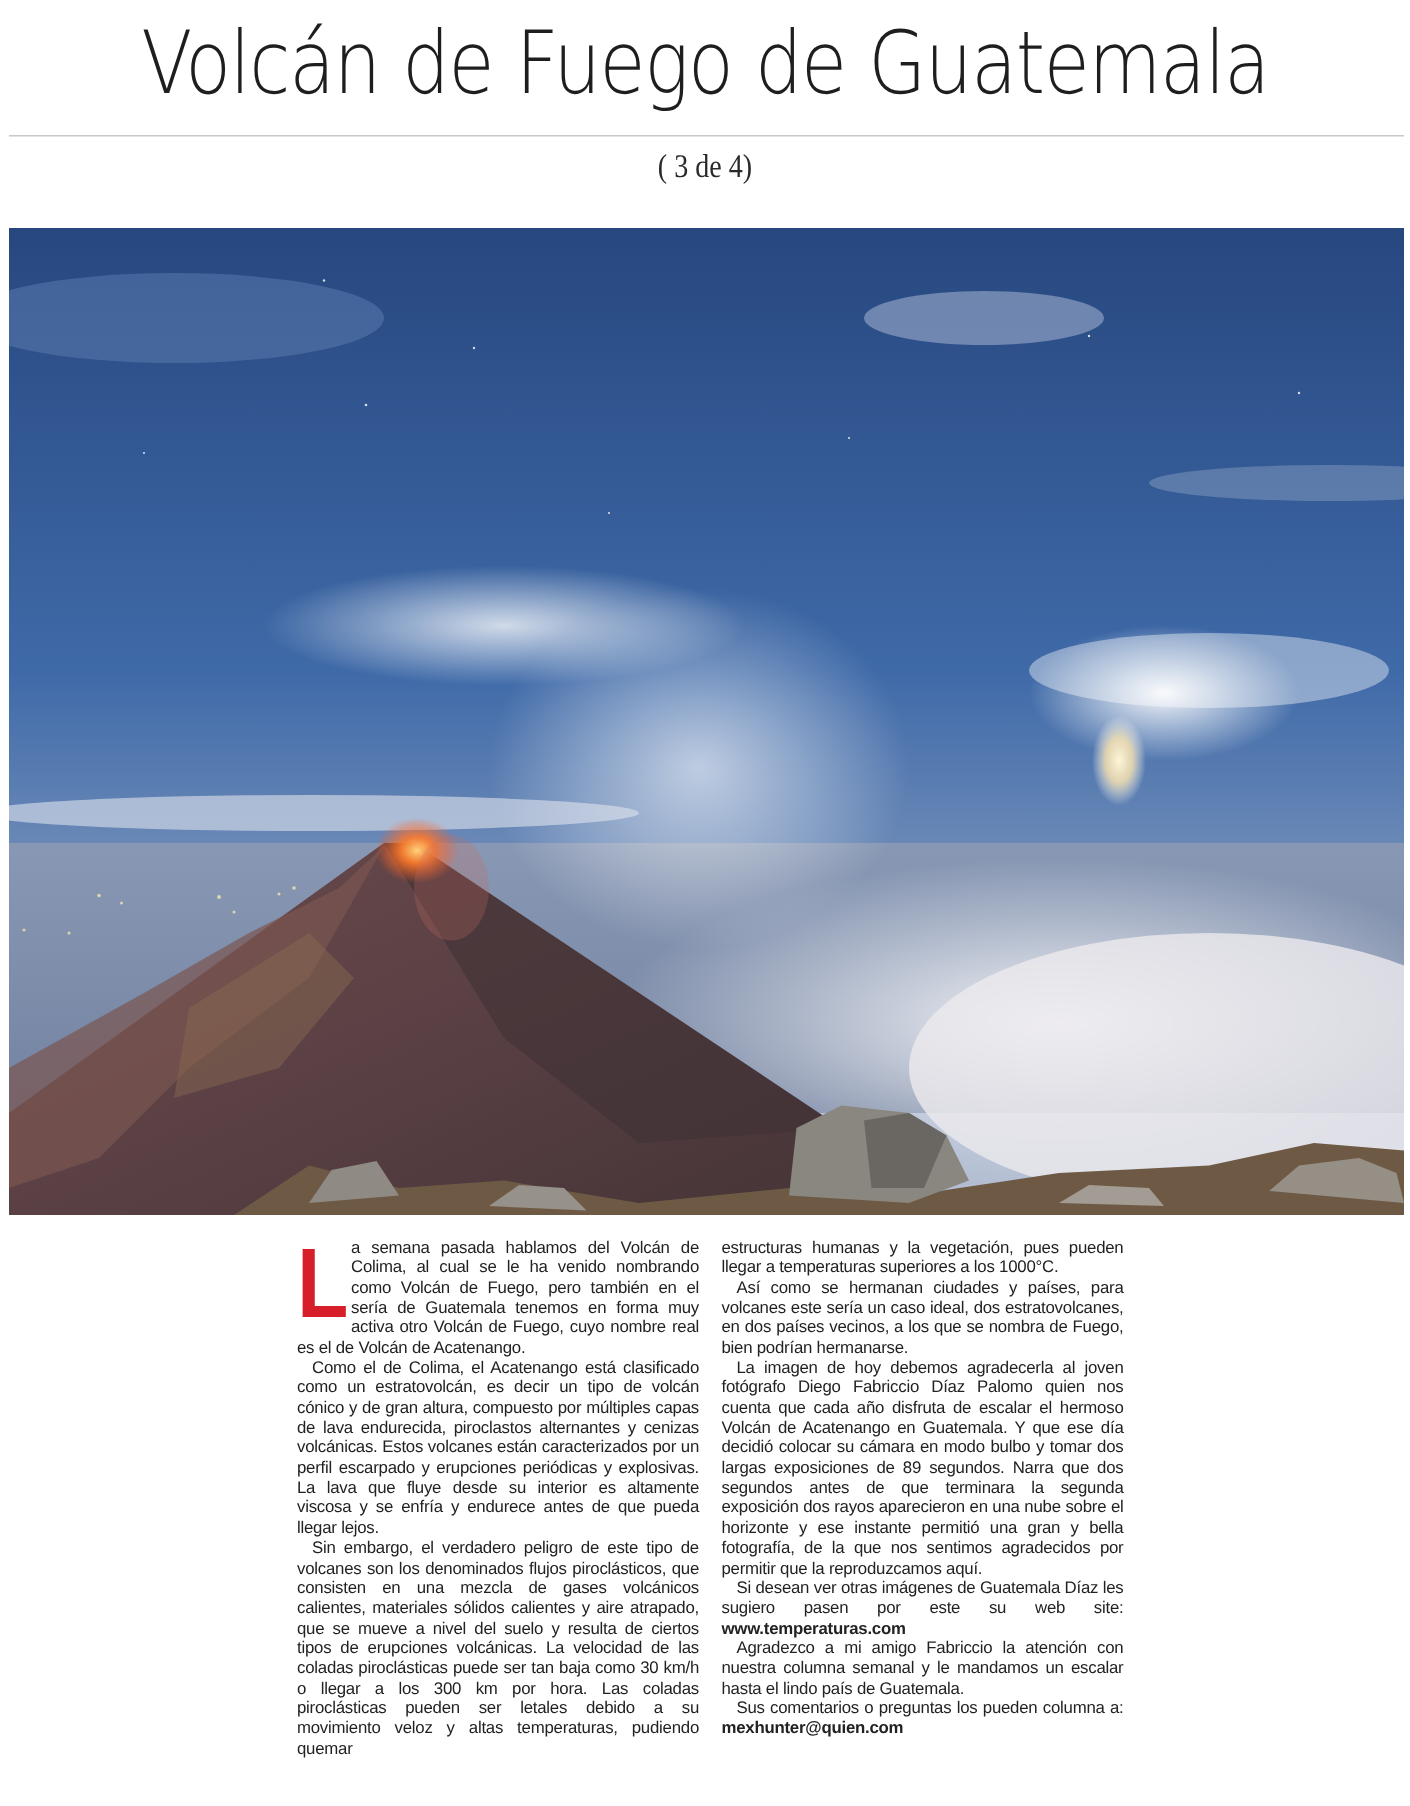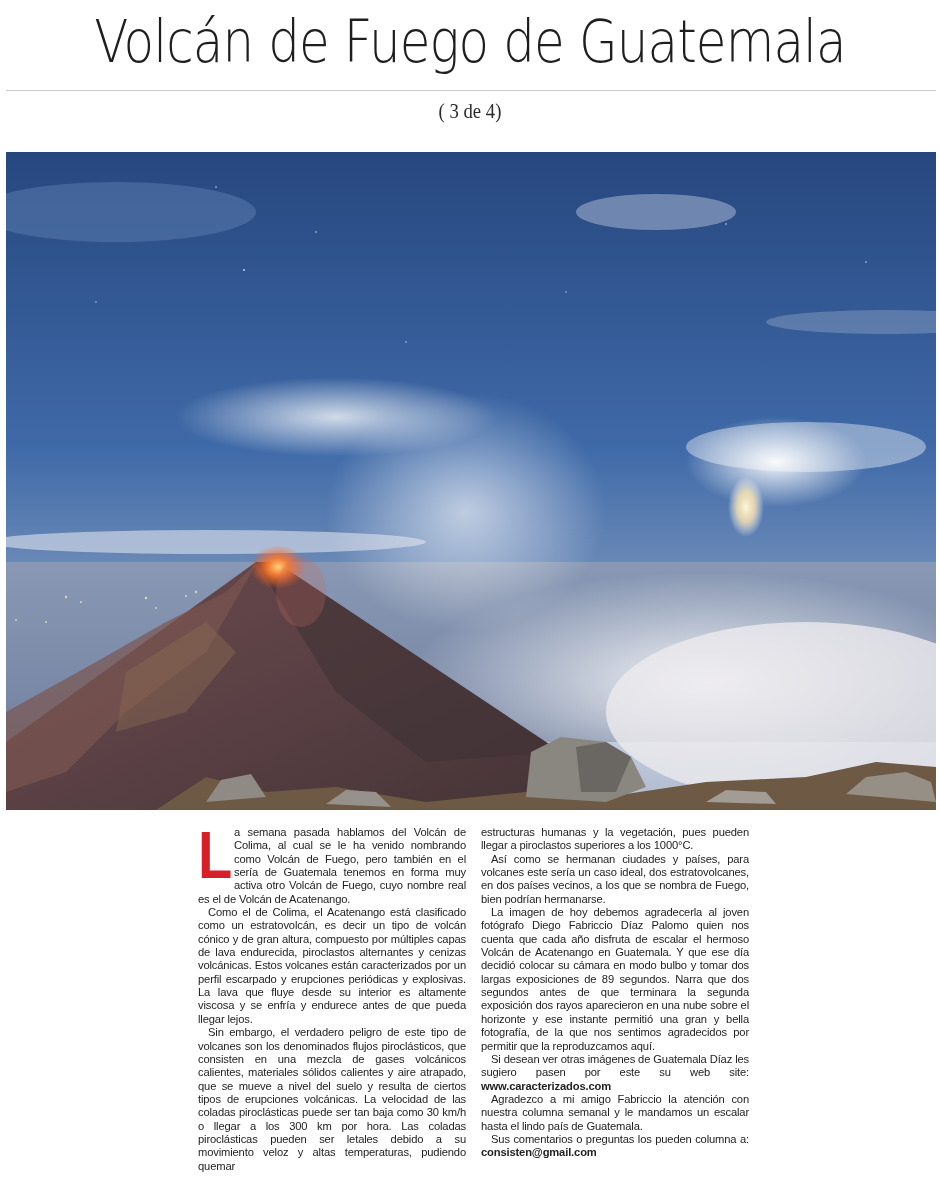--- a/index.html
+++ b/index.html
@@ -126,19 +126,19 @@
 
 <div class="col col-left">
   <p class="first">
     <span class="dropcap">L</span><span>a semana pasada hablamos del Volcán de Colima, al cual se le ha venido nombrando como Volcán de Fuego, pero también en el sería de Guatemala tenemos en forma muy activa otro Volcán de Fuego, cuyo nombre real es el de Volcán de Acatenango.</span>
   </p>
   <p>Como el de Colima, el Acatenango está clasificado como un estratovolcán, es decir un tipo de volcán cónico y de gran altura, compuesto por múltiples capas de lava endurecida, piroclastos alternantes y cenizas volcánicas. Estos volcanes están caracterizados por un perfil escarpado y erupciones periódicas y explosivas. La lava que fluye desde su interior es altamente viscosa y se enfría y endurece antes de que pueda llegar lejos.</p>
   <p>Sin embargo, el verdadero peligro de este tipo de volcanes son los denominados flujos piroclásticos, que consisten en una mezcla de gases volcánicos calientes, materiales sólidos calientes y aire atrapado, que se mueve a nivel del suelo y resulta de ciertos tipos de erupciones volcánicas. La velocidad de las coladas piroclásticas puede ser tan baja como 30 km/h o llegar a los 300 km por hora. Las coladas piroclásticas pueden ser letales debido a su movimiento veloz y altas temperaturas, pudiendo quemar</p>
 </div>
 
 <div class="col col-right">
-  <p class="first">estructuras humanas y la vegetación, pues pueden llegar a piroclastos superiores a los 1000°C.</p>
+  <p class="first">estructuras humanas y la vegetación, pues pueden llegar a temperaturas superiores a los 1000°C.</p>
   <p>Así como se hermanan ciudades y países, para volcanes este sería un caso ideal, dos estratovolcanes, en dos países vecinos, a los que se nombra de Fuego, bien podrían hermanarse.</p>
   <p>La imagen de hoy debemos agradecerla al joven fotógrafo Diego Fabriccio Díaz Palomo quien nos cuenta que cada año disfruta de escalar el hermoso Volcán de Acatenango en Guatemala. Y que ese día decidió colocar su cámara en modo bulbo y tomar dos largas exposiciones de 89 segundos. Narra que dos segundos antes de que terminara la segunda exposición dos rayos aparecieron en una nube sobre el horizonte y ese instante permitió una gran y bella fotografía, de la que nos sentimos agradecidos por permitir que la reproduzcamos aquí.</p>
-  <p><span>Si desean ver otras imágenes de Guatemala Díaz les sugiero pasen por este su web site: </span><span class="bold">www.caracterizados.com</span></p>
+  <p><span>Si desean ver otras imágenes de Guatemala Díaz les sugiero pasen por este su web site: </span><span class="bold">www.temperaturas.com</span></p>
   <p>Agradezco a mi amigo Fabriccio la atención con nuestra columna semanal y le mandamos un escalar hasta el lindo país de Guatemala.</p>
-  <p><span>Sus comentarios o preguntas los pueden columna a: </span><span class="bold">consisten@gmail.com</span></p>
+  <p><span>Sus comentarios o preguntas los pueden columna a: </span><span class="bold">mexhunter@quien.com</span></p>
 </div>
 
 </body></html>

